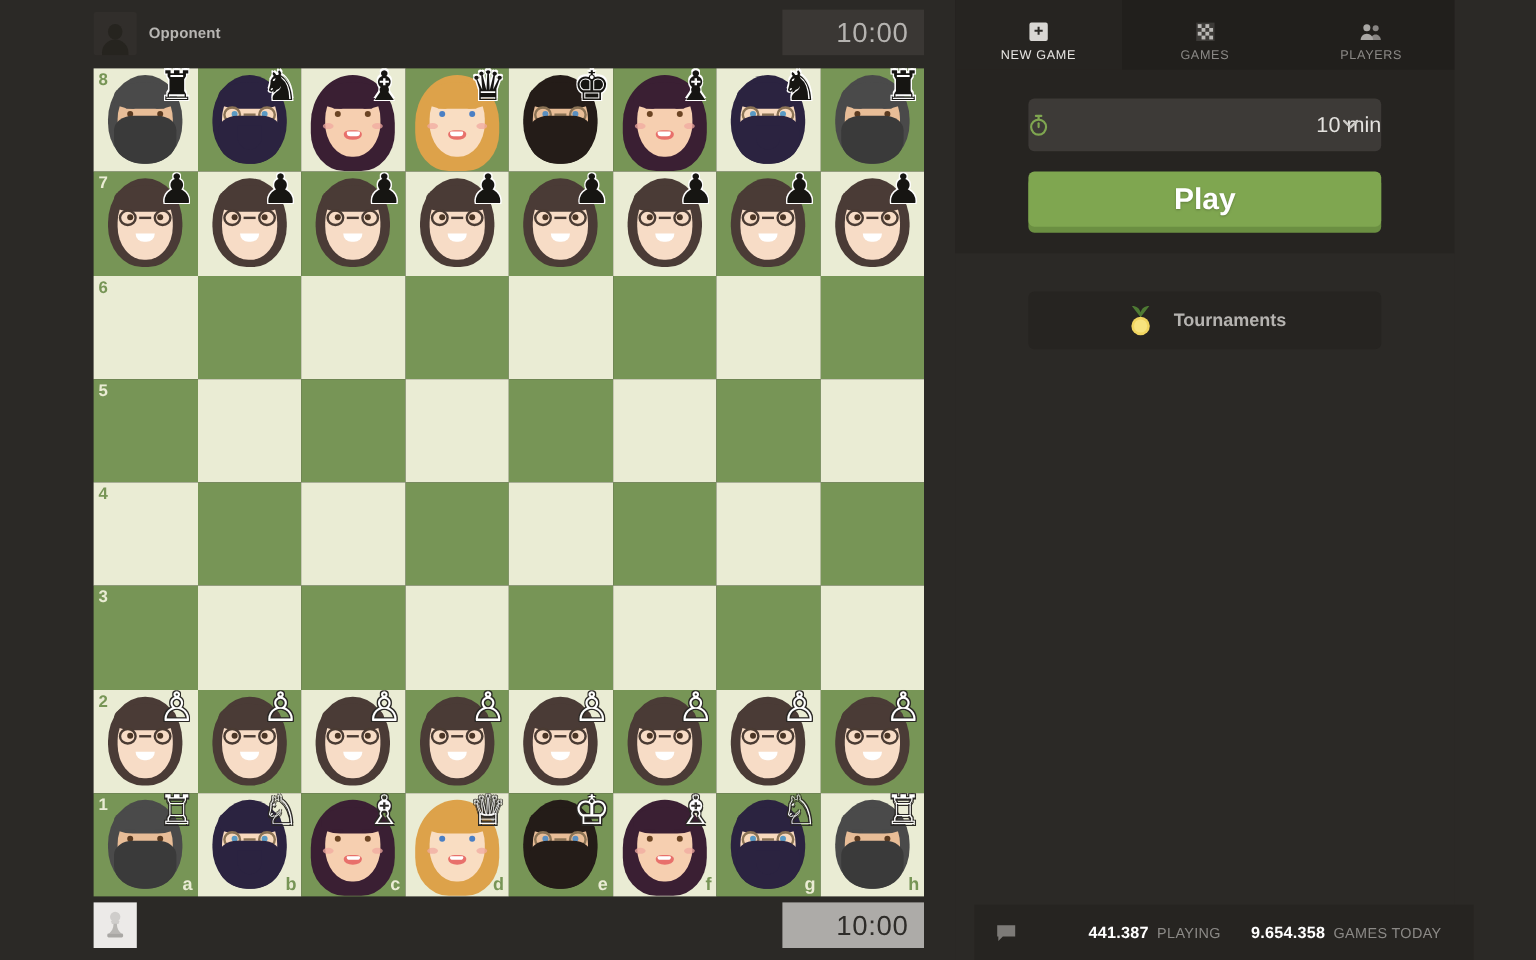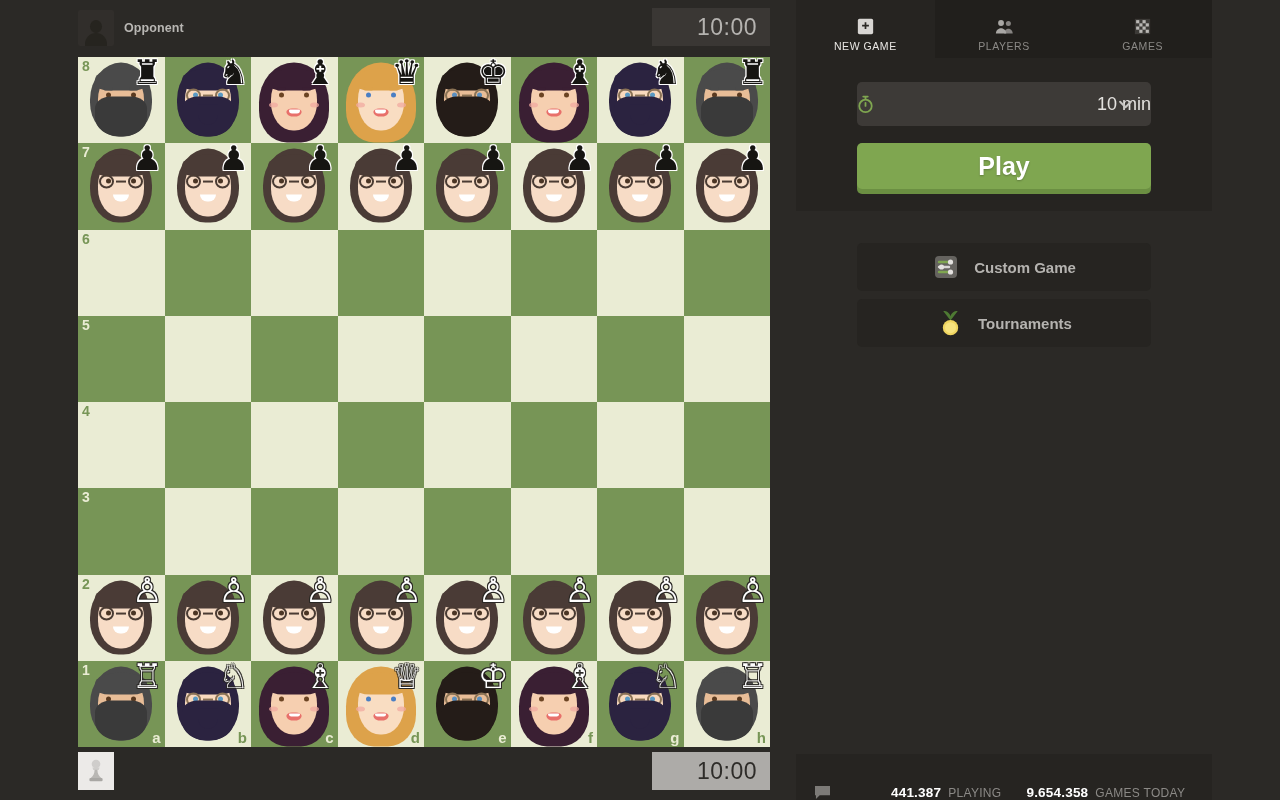--- a/index.html
+++ b/index.html
@@ -220,22 +220,22 @@
   #menu-list { margin-top: 32px; padding: 0 61px; }
   .menu-item {
     height: 48px; background: #262421; border-radius: 5px;
     margin-bottom: 8px; display: flex; align-items: center;
     justify-content: center; cursor: pointer; gap: 14px;
   }
   .menu-icon { width: 28px; height: 28px; display: flex; align-items: center; justify-content: center; }
   .menu-label { color: #b5b3b0; font-size: 15px; font-weight: bold; }
 
   #footer {
-    position: absolute; left: 0; bottom: 0; width: 416px; height: 46px;
-    background: #262421; display: flex; align-items: flex-end;
+    position: absolute; left: 16px; bottom: 0; width: 416px; height: 46px;
+    background: #262421; display: flex; align-items: center;
   }
   #chat-icon { margin-left: 18px; color: #7c7a77; display: flex; }
   #stats { margin-left: 60px; display: flex; align-items: baseline; gap: 7px; }
   .stat-num { color: #fff; font-size: 13.5px; font-weight: bold; letter-spacing: .2px; }
   .stat-lbl { color: #8b8986; font-size: 12px; letter-spacing: .3px; }
   .stat-gap { width: 11px; }
 </style>
 </head>
 <body>
 
@@ -874,52 +874,52 @@
       <div id="tabs">
 
         <div class="tab active">
           <div class="tab-icon">
             <svg width="17" height="17" viewBox="0 0 20 20">
                 <rect x="1" y="1" width="18" height="18" rx="2" fill="#d8d6d3"></rect>
                 <path d="M9 5h2v3h3v2h-3v3H9v-3H6V8h3z" fill="#2b2926"></path>
               </svg>
           </div>
           <div class="tab-label">NEW GAME</div>
-        </div>
-
-        <div class="tab inactive">
-          <div class="tab-icon">
-            <svg width="19" height="17" viewBox="0 0 22 18" fill="#a9a7a4">
-              <circle cx="7" cy="5" r="3.4"></circle>
-                <path d="M1 17c0-3.3 2.7-6 6-6s6 2.7 6 6z"></path>
-              <circle cx="15.5" cy="5.5" r="2.9" opacity=".75"></circle>
-                <path d="M10.5 17c0-3 2.2-5.5 5-5.5s5 2.5 5 5.5z" opacity=".75"></path>
-            </svg>
-          </div>
-          <div class="tab-label">PLAYERS</div>
         </div>
 
         <div class="tab inactive">
           <div class="tab-icon">
             <svg width="17" height="17" viewBox="0 0 20 20">
               <rect x="1" y="1" width="18" height="18" fill="#3c3a37"></rect>
               <g fill="#b9b7b4">
                 <rect x="2.5" y="2.5" width="3.75" height="3.75"></rect>
                   <rect x="10" y="2.5" width="3.75" height="3.75"></rect>
                 <rect x="6.25" y="6.25" width="3.75" height="3.75"></rect>
                   <rect x="13.75" y="6.25" width="3.75" height="3.75"></rect>
                 <rect x="2.5" y="10" width="3.75" height="3.75"></rect>
                   <rect x="10" y="10" width="3.75" height="3.75"></rect>
                 <rect x="6.25" y="13.75" width="3.75" height="3.75"></rect>
                   <rect x="13.75" y="13.75" width="3.75" height="3.75"></rect>
               </g>
             </svg>
           </div>
           <div class="tab-label">GAMES</div>
         </div>
+
+        <div class="tab inactive">
+          <div class="tab-icon">
+            <svg width="19" height="17" viewBox="0 0 22 18" fill="#a9a7a4">
+              <circle cx="7" cy="5" r="3.4"></circle>
+                <path d="M1 17c0-3.3 2.7-6 6-6s6 2.7 6 6z"></path>
+              <circle cx="15.5" cy="5.5" r="2.9" opacity=".75"></circle>
+                <path d="M10.5 17c0-3 2.2-5.5 5-5.5s5 2.5 5 5.5z" opacity=".75"></path>
+            </svg>
+          </div>
+          <div class="tab-label">PLAYERS</div>
+        </div>
       </div>
 
       <div id="time-select">
         <span class="timer-icon">
           <svg width="17" height="19" viewBox="0 0 18 20" fill="none" stroke="#7fa650" stroke-width="1.9">
             <circle cx="9" cy="11.5" r="6.6"></circle>
               <path d="M9 8.2v3.3" stroke-linecap="round"></path>
             <path d="M6.6 1.6h4.8M9 1.6v2.7" stroke-linecap="round"></path>
           </svg>
         </span>
@@ -931,38 +931,20 @@
         </span>
       </div>
 
       <div id="play-btn">
         <span>Play</span>
       </div>
     </div>
 
     <div id="menu-list">
 
-      <div class="menu-item">
-        <span class="menu-icon">
-          <svg width="26" height="26" viewBox="0 0 26 26">
-            <rect x="2" y="2" width="22" height="22" rx="4" fill="#65635f"></rect>
-            <g stroke="#7fa650" stroke-width="2.4" stroke-linecap="round">
-                <path d="M6 8h10"></path>
-                <path d="M6 18h10"></path>
-              </g>
-            <g stroke="#d9d7d4" stroke-width="2.4" stroke-linecap="round">
-                <path d="M6 13h10"></path>
-              </g>
-            <circle cx="17.5" cy="8" r="2.6" fill="#e4e2df"></circle>
-            <circle cx="8.5" cy="13" r="2.6" fill="#e4e2df"></circle>
-            <circle cx="17.5" cy="18" r="2.6" fill="#e4e2df"></circle>
-          </svg>
-        </span>
-        <span class="menu-label">Custom Game</span>
-      </div>
 
 
       <div class="menu-item">
         <span class="menu-icon">
           <svg width="25" height="27" viewBox="0 0 24 26">
             <path d="M12 10L5 1c4 0 6 2 7 5 1-3 3-5 7-5z" fill="#4e7a33"></path>
             <circle cx="12" cy="17" r="7.4" fill="#f0d560"></circle>
             <circle cx="12" cy="17" r="5.3" fill="#f7e37e"></circle>
           </svg>
         </span>

